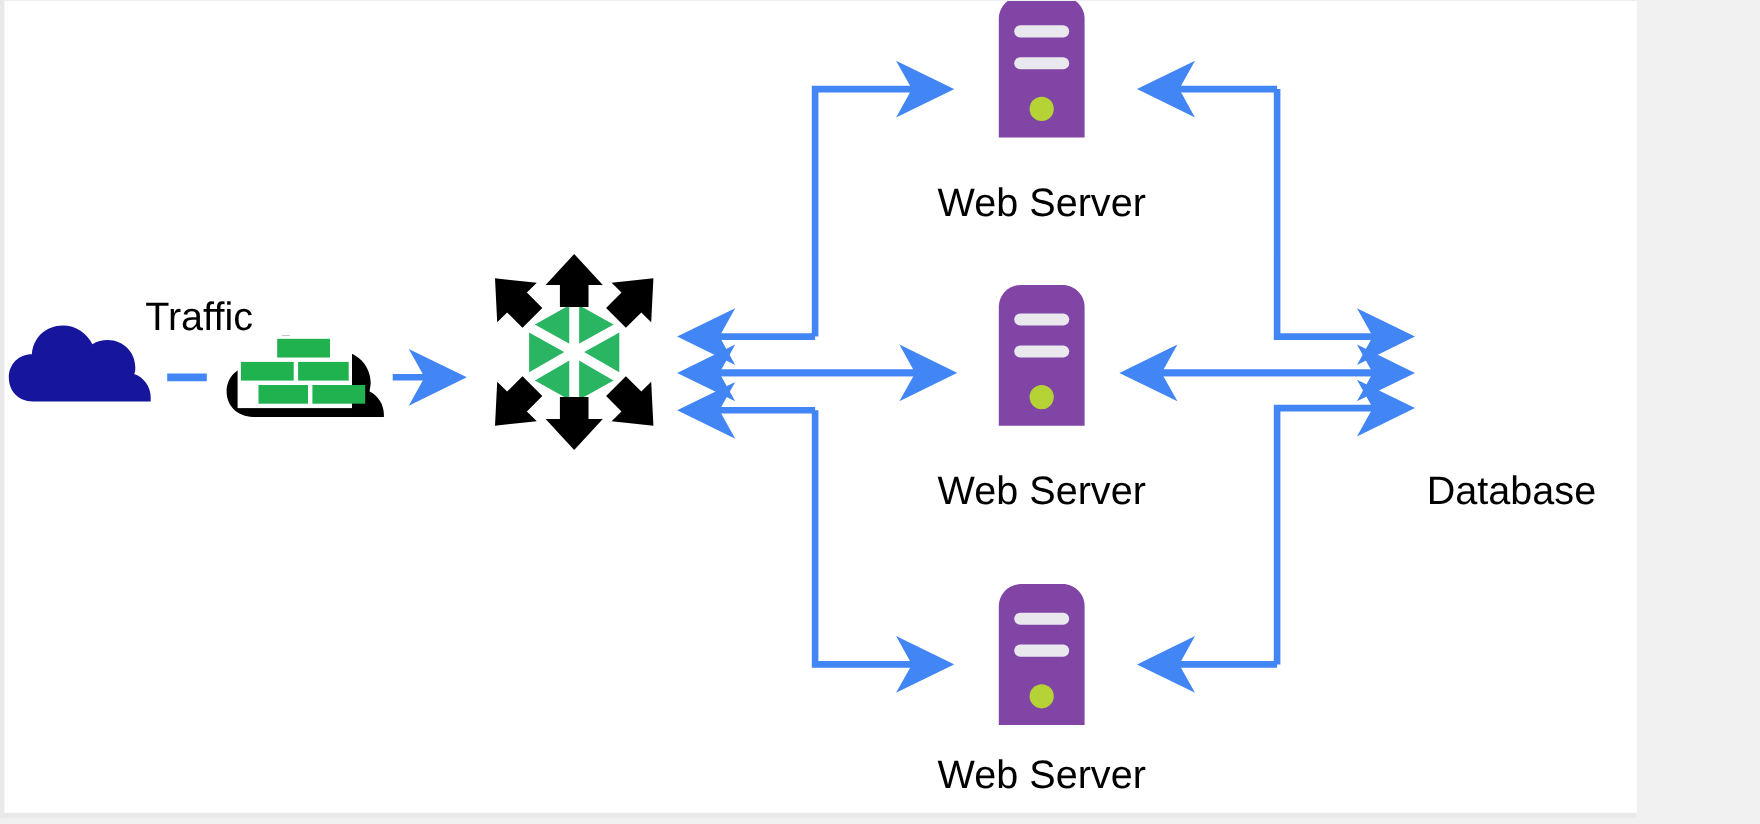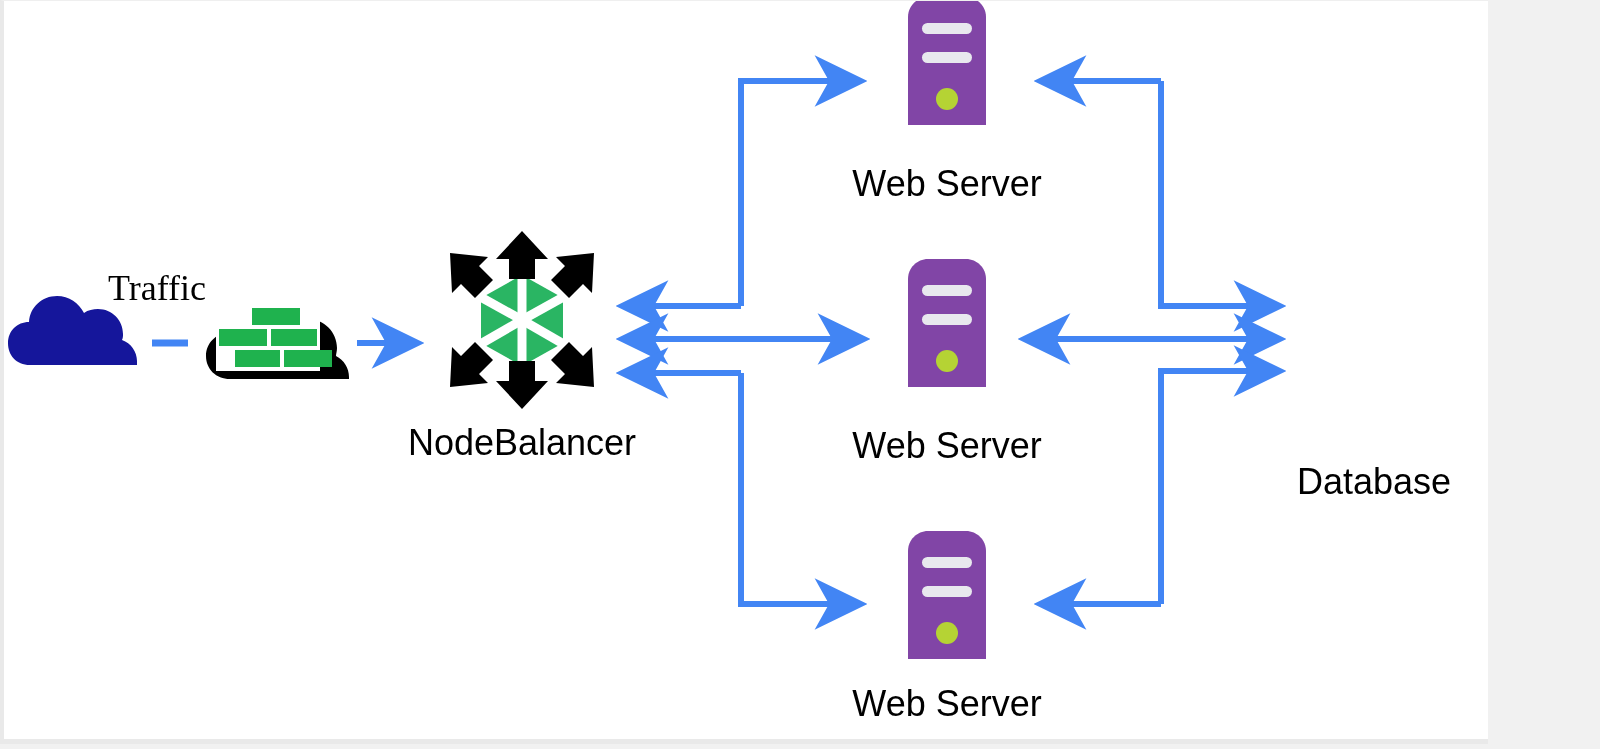--- a/index.html
+++ b/index.html
@@ -56,21 +56,21 @@
 
   <div class="node" style="left:2px;top:280px;width:140px;height:90px;">
     <svg width="140" height="90" viewBox="0 0 140 90">
       <g>
         <path d="M24,84 C10,84 2,74 2,62 C2,50 11,41 23,41 C24,26 36,15 51,15
                  C63,15 73,22 78,32 C82,29 87,28 92,28 C106,28 117,39 117,53
                  C117,55 117,57 116,59 C125,62 131,71 131,80 L131,84 Z" fill="#15169B"></path>
       </g>
     </svg>
   </div>
-  <div class="label" style="left:68px;top:270px;width:170px;font-family:Liberation Serif, serif;">Traffic</div>
+  <div class="label" style="left:92px;top:270px;width:170px;">Traffic</div>
 
   <div class="node" style="left:196px;top:288px;width:152px;height:96px;">
     <svg width="152" height="96" viewBox="0 0 152 96">
       <g>
         <path d="M30,90 C16,90 6,80 6,67 C6,54 16,44 29,44 C31,28 44,16 60,16
                  C73,16 85,24 90,36 C95,32 101,30 108,30 C124,30 137,43 137,59
                  C137,62 136,65 136,67 C144,71 149,79 149,88 L149,90 Z" fill="#000000"></path>
 
         <rect x="16" y="16" width="104" height="66" fill="#ffffff"></rect>
         <rect x="52" y="19" width="48" height="17" fill="#1FB24E"></rect>
@@ -107,21 +107,20 @@
 
           <path d="M162,24 L124,28 L133,37 L119,51 L137,69 L151,55 L160,64 Z"></path>
 
           <path d="M18,158 L56,154 L47,145 L61,131 L43,113 L29,127 L20,118 Z"></path>
 
           <path d="M162,158 L124,154 L133,145 L119,131 L137,113 L151,127 L160,118 Z"></path>
         </g>
       </g>
     </svg>
   </div>
-  <div class="label" style="left:378px;top:425px;width:280px;">NodeBalancer</div>
 
   <div class="node" style="left:898px;top:-6px;width:90px;height:132px;">
     <svg width="90" height="132" viewBox="0 0 90 132">
       <g>
         <path d="M6,22 C6,11 15,2 26,2 L64,2 C75,2 84,11 84,22 L84,130 L6,130 Z" fill="#8145A6"></path>
         <rect x="20" y="28" width="50" height="11" rx="5.5" fill="#E8E8EE"></rect>
         <rect x="20" y="57" width="50" height="11" rx="5.5" fill="#E8E8EE"></rect>
         <circle cx="45" cy="104" r="11" fill="#B5D334"></circle>
       </g>
     </svg>
@@ -145,15 +144,15 @@
       <g>
         <path d="M6,22 C6,11 15,2 26,2 L64,2 C75,2 84,11 84,22 L84,130 L6,130 Z" fill="#8145A6"></path>
         <rect x="20" y="28" width="50" height="11" rx="5.5" fill="#E8E8EE"></rect>
         <rect x="20" y="57" width="50" height="11" rx="5.5" fill="#E8E8EE"></rect>
         <circle cx="45" cy="104" r="11" fill="#B5D334"></circle>
       </g>
     </svg>
   </div>
   <div class="label" style="left:803px;top:686px;width:280px;">Web Server</div>
 
-  <div class="label" style="left:1250px;top:428px;width:240px;margin-top:36px;">Database</div>
+  <div class="label" style="left:1250px;top:428px;width:240px;">Database</div>
 
 </div>
 
 </body></html>

